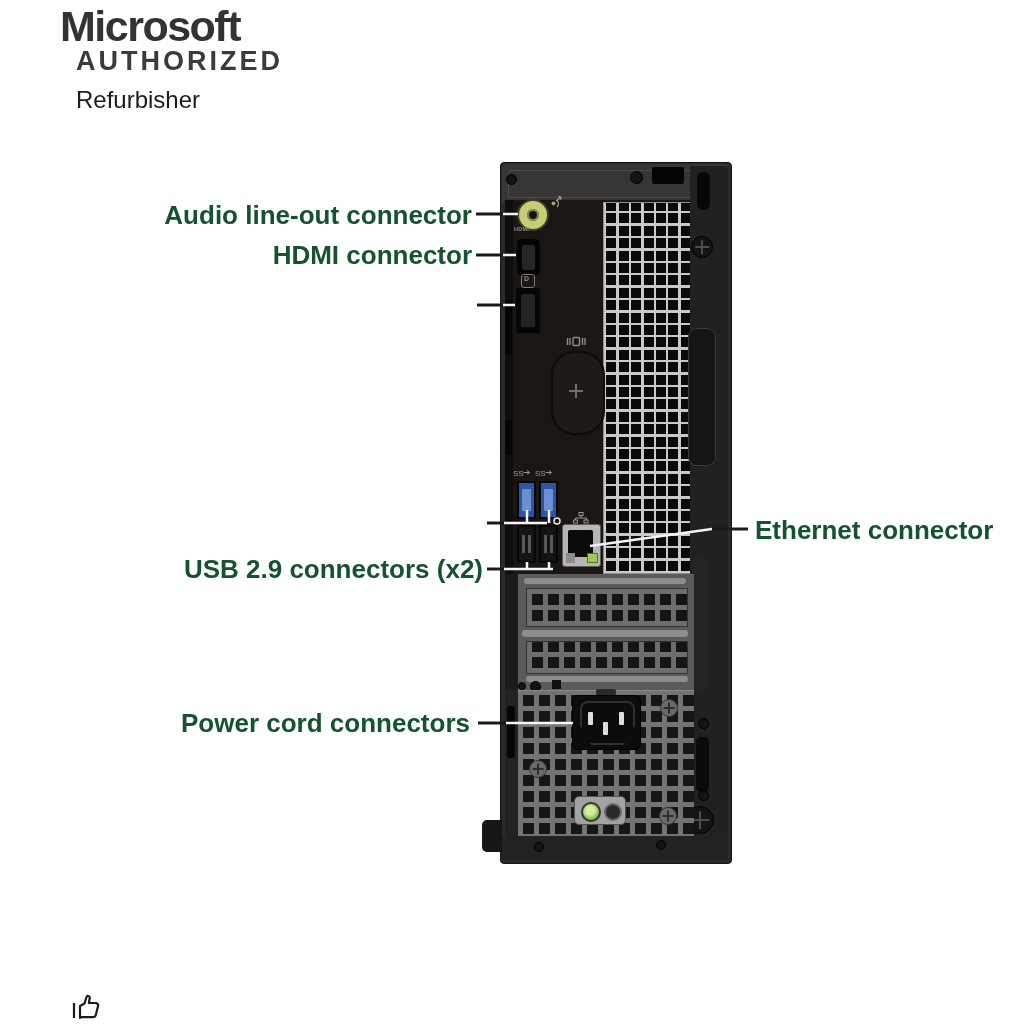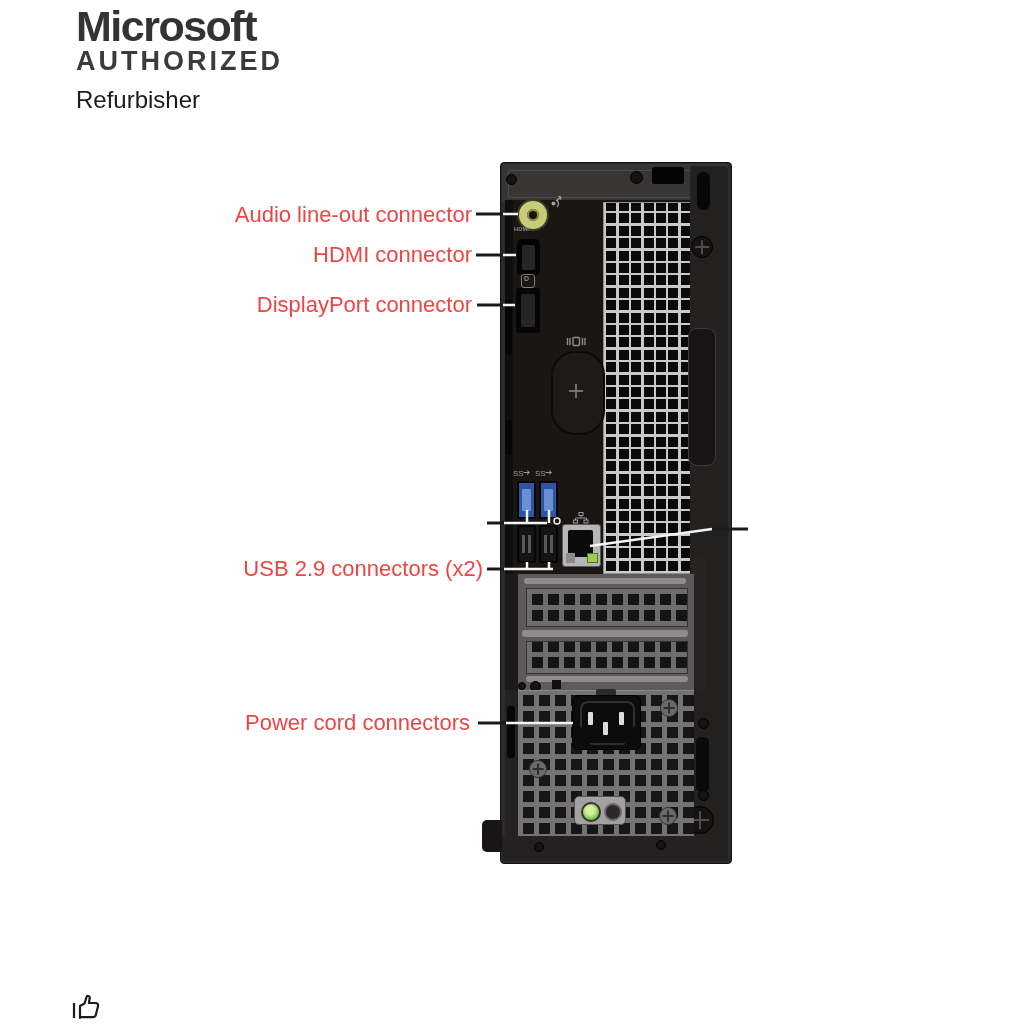--- a/index.html
+++ b/index.html
@@ -1,26 +1,26 @@
 <!DOCTYPE html>
 <html><head>
 <meta charset="utf-8">
 <style>
   html,body{margin:0;padding:0;background:#ffffff;}
   .stage{position:relative;width:1024px;height:1024px;background:#ffffff;overflow:hidden;
          font-family:"Liberation Sans",sans-serif;}
   .abs{position:absolute;}
 
   
-  .ms-word{left:76px;top:2px;font-size:43px;font-weight:700;letter-spacing:-1.5px;color:#333333;}
+  .ms-word{left:60px;top:2px;font-size:43px;font-weight:700;letter-spacing:-1.5px;color:#333333;}
   .ms-auth{left:76px;top:46px;font-size:27px;font-weight:700;letter-spacing:3px;color:#3b3b3b;}
   .ms-refurb{left:76px;top:86px;font-size:24px;font-weight:400;color:#1c1c1c;}
 
   
-  .callout{position:absolute;font-size:22px;color:#ef4444;white-space:nowrap;line-height:28px;}
+  .callout{position:absolute;font-size:26px;color:#14532d;white-space:nowrap;line-height:28px;font-weight:bold;}
   .callout.right-align{text-align:right;}
 
   
   .tower-body{left:500px;top:162px;width:230px;height:700px;background:#2b2929;border:1px solid #151313;border-radius:4px;}
   .top-band{left:502px;top:164px;width:226px;height:38px;background:#383535;border-radius:3px 3px 0 0;}
   .top-outline{left:508px;top:170px;width:198px;height:26px;border:1px solid #4e4b4b;border-radius:2px;}
   .lock-slot{left:652px;top:167px;width:32px;height:17px;background:#050505;border-radius:2px;}
 
   .io-panel{left:505px;top:200px;width:186px;height:374px;background:#191613;}
   .io-left-strip{left:505px;top:200px;width:8px;height:374px;background:#100e0c;}
@@ -252,22 +252,22 @@
       <path d="M504 569 H553 M527 562 V569 M549 562 V569" stroke="#f4f4f4" stroke-width="2.5"></path>
       <path d="M590 546 L712 529" stroke="#f4f4f4" stroke-width="2.5"></path>
       <path d="M712 529 H748" stroke="#1a1a1a" stroke-width="3"></path>
       <path d="M478 723 H506" stroke="#1a1a1a" stroke-width="3"></path>
       <path d="M506 723 H573" stroke="#f4f4f4" stroke-width="2.5"></path>
     </g>
   </svg>
 
   <div class="callout right-align" style="top:201px;right:552px;">Audio line-out connector</div>
   <div class="callout right-align" style="top:241px;right:552px;margin-left:28px;">HDMI connector</div>
-  <div class="callout right-align" style="top:291px;right:552px;">DisplayPort connector</div>
   <div class="callout right-align" style="top:555px;right:541px;">USB 2.9 connectors (x2)</div>
+  <div class="callout" style="top:516px;left:755px;">Ethernet connector</div>
   <div class="callout right-align" style="top:709px;right:554px;">Power cord connectors</div>
 
   <svg class="abs thumb-wrap" viewBox="0 0 36 32">
     <g fill="none" stroke="#1b1b1b" stroke-width="2.2" stroke-linejoin="round">
       <path d="M4 11 v15"></path>
       <path d="M10 26 V14 l4.5 -2.5 2 -6.5 c0.5 -1.8 3.5 -1.2 3.3 0.8 l-0.9 5.2 h6.6 c1.8 0 3 1.6 2.5 3.3 l-2.2 8.6 c-0.4 1.5 -1.3 2.3 -3 2.3 H10 Z"></path>
     </g>
   </svg>
 
 </div>

